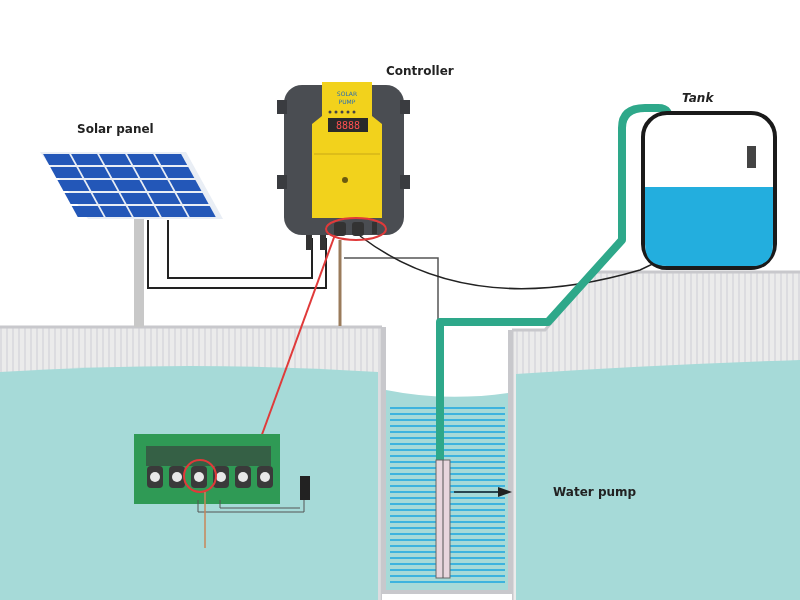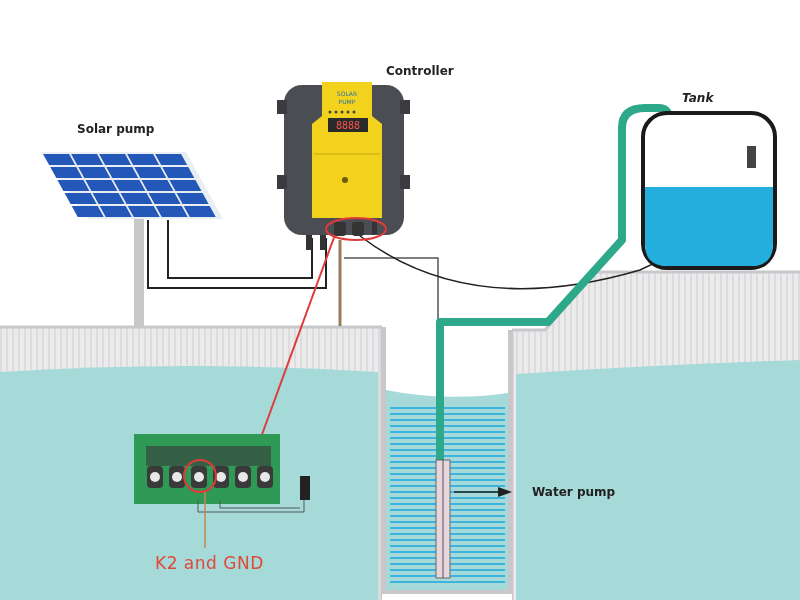--- a/index.html
+++ b/index.html
@@ -172,18 +172,17 @@
           <circle cx="265" cy="477" r="5" fill="#e8e8e8"></circle>
         </g>
     <circle cx="200" cy="476" r="16" fill="none" stroke="#e03a3a" stroke-width="2"></circle>
     <rect x="300" y="476" width="10" height="24" fill="#222"></rect>
     <path d="M198 500 L198 512 L304 512 L304 500" stroke="#555" stroke-width="1" fill="none"></path>
     <path d="M220 500 L220 508 L300 508" stroke="#555" stroke-width="1" fill="none"></path>
     <line x1="205" y1="492" x2="205" y2="548" stroke="#c7865a" stroke-width="1.5"></line>
   </g>
 </svg>
 
-<div class="label" style="left:77px;top:122px;">Solar pump</div>
+<div class="label" style="left:77px;top:122px;">Solar panel</div>
 <div class="label" style="left:386px;top:64px;">Controller</div>
 <div class="label" style="left:682px;top:91px;font-style:italic;">Tank</div>
-<div class="label" style="left:532px;top:485px;">Water pump</div>
-<div class="callout" style="left:155px;top:553px;">K2 and GND</div>
+<div class="label" style="left:553px;top:485px;">Water pump</div>
 </div>
 
 </body></html>

